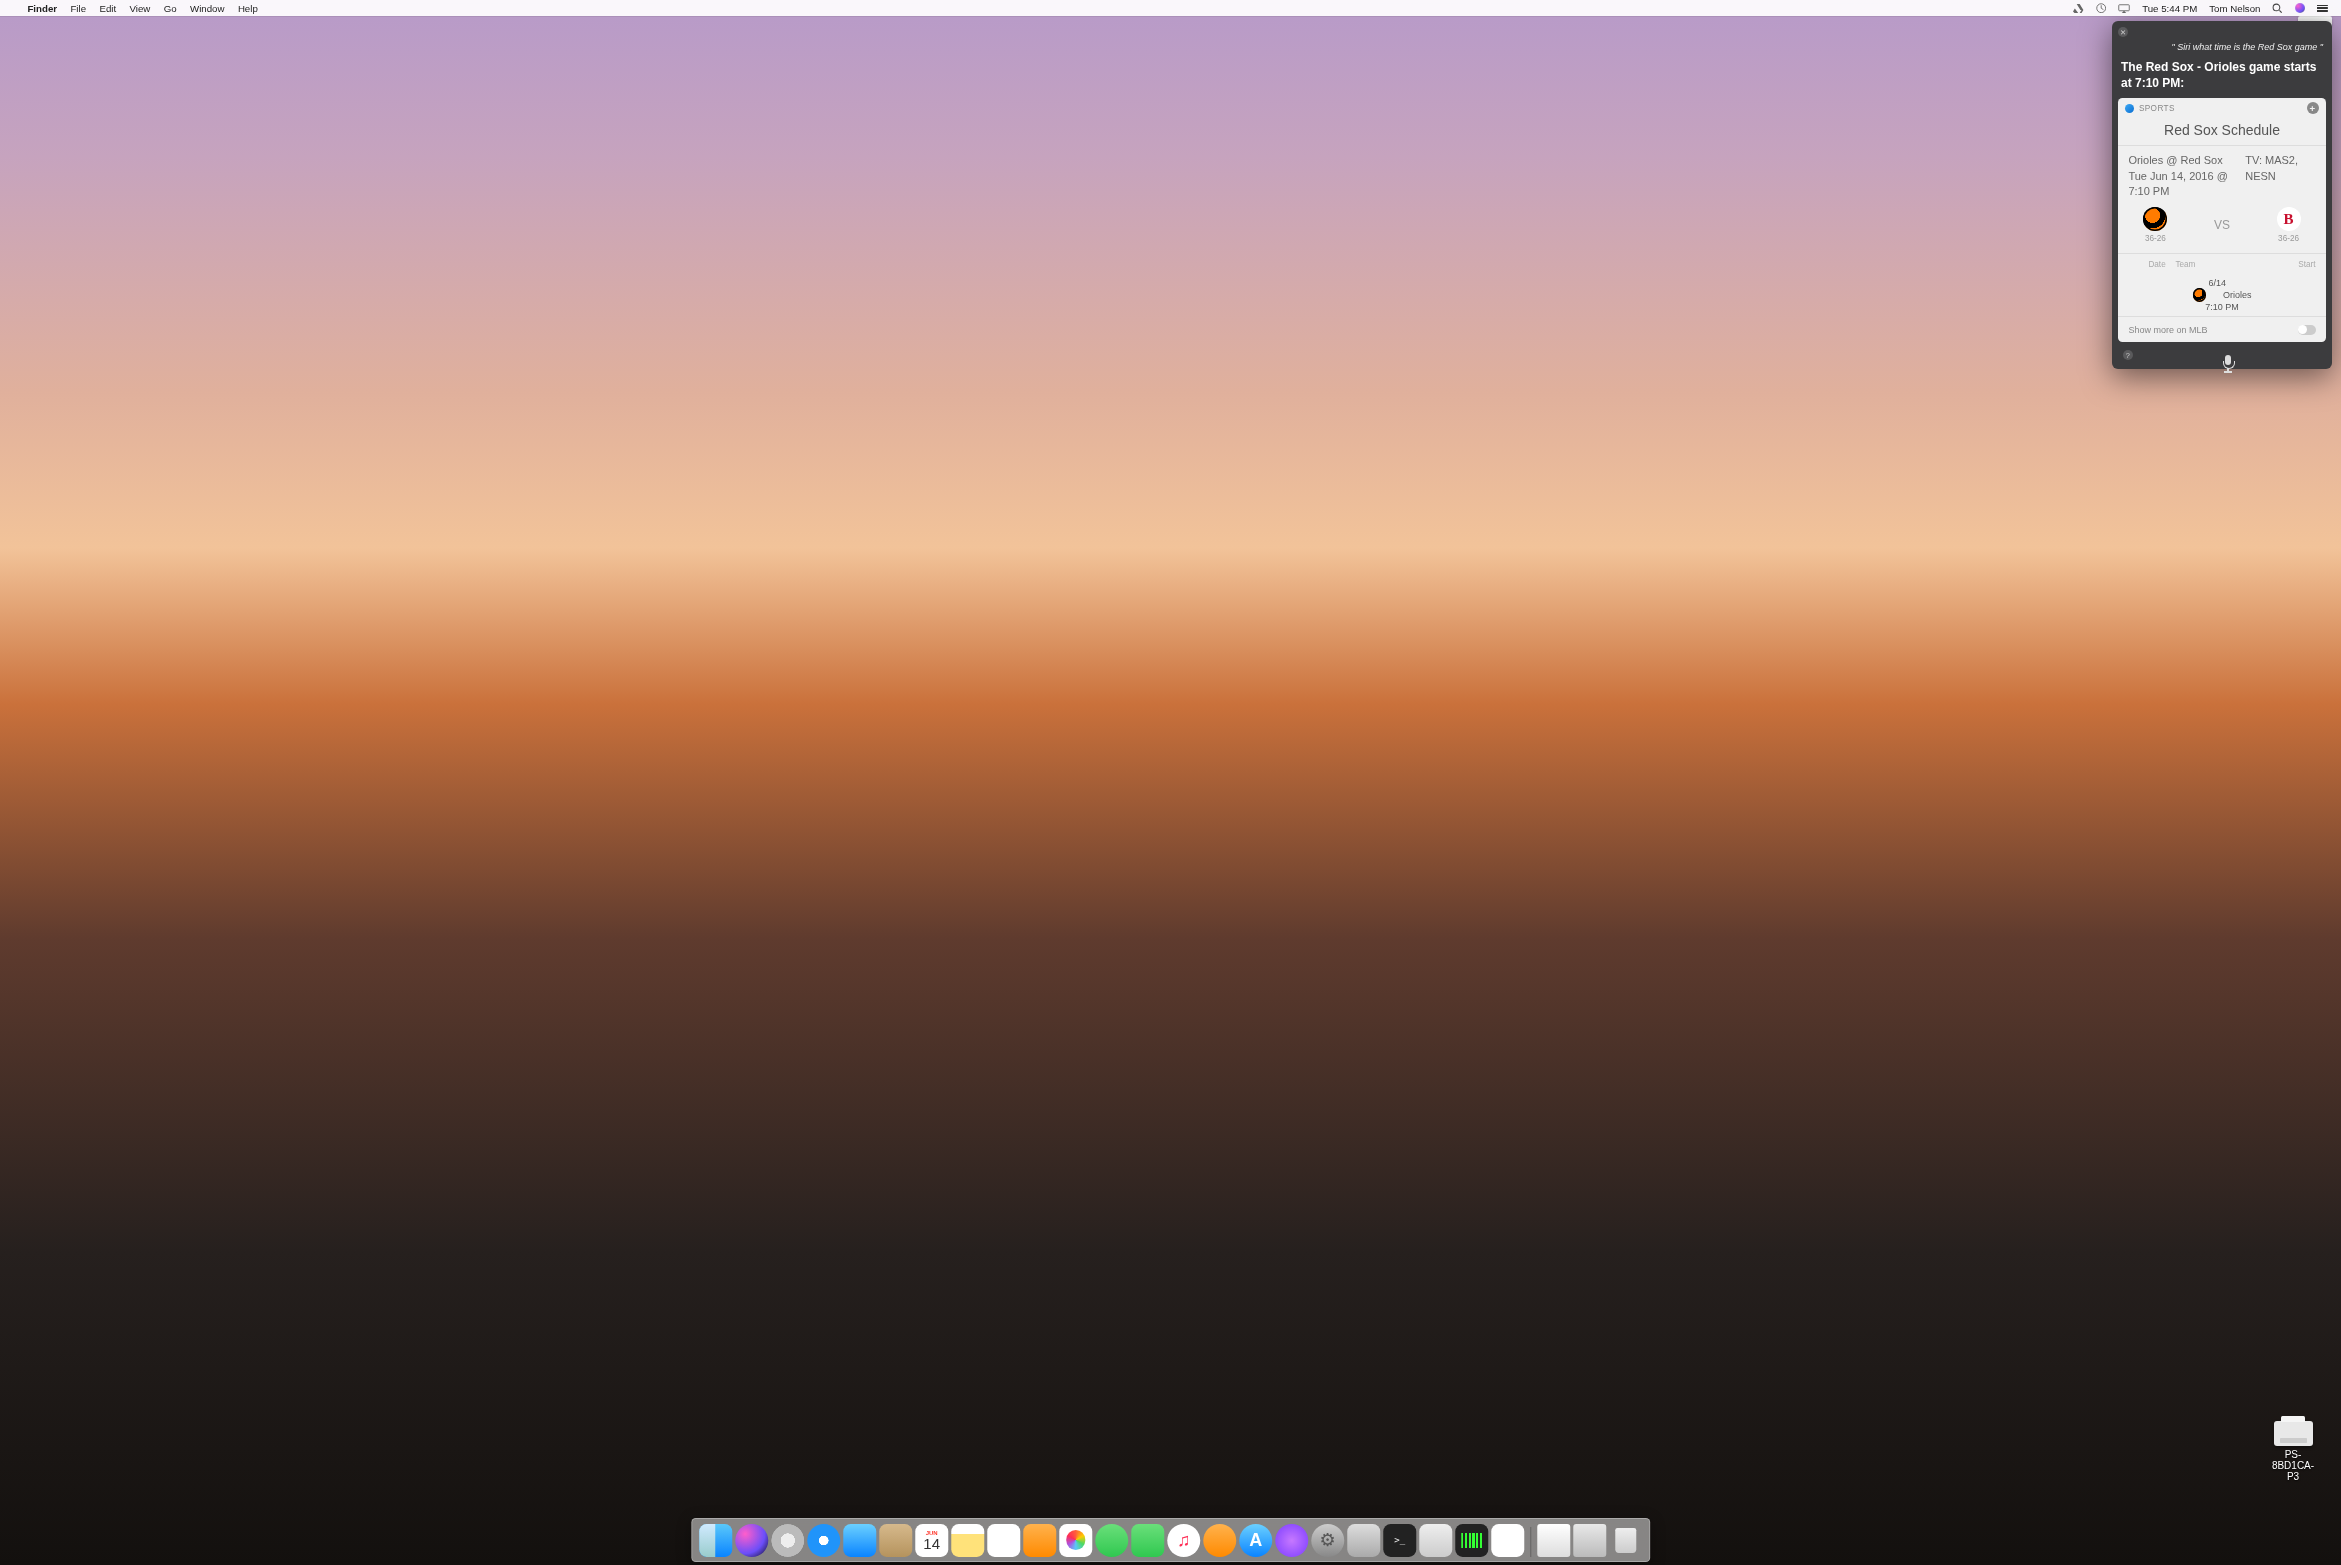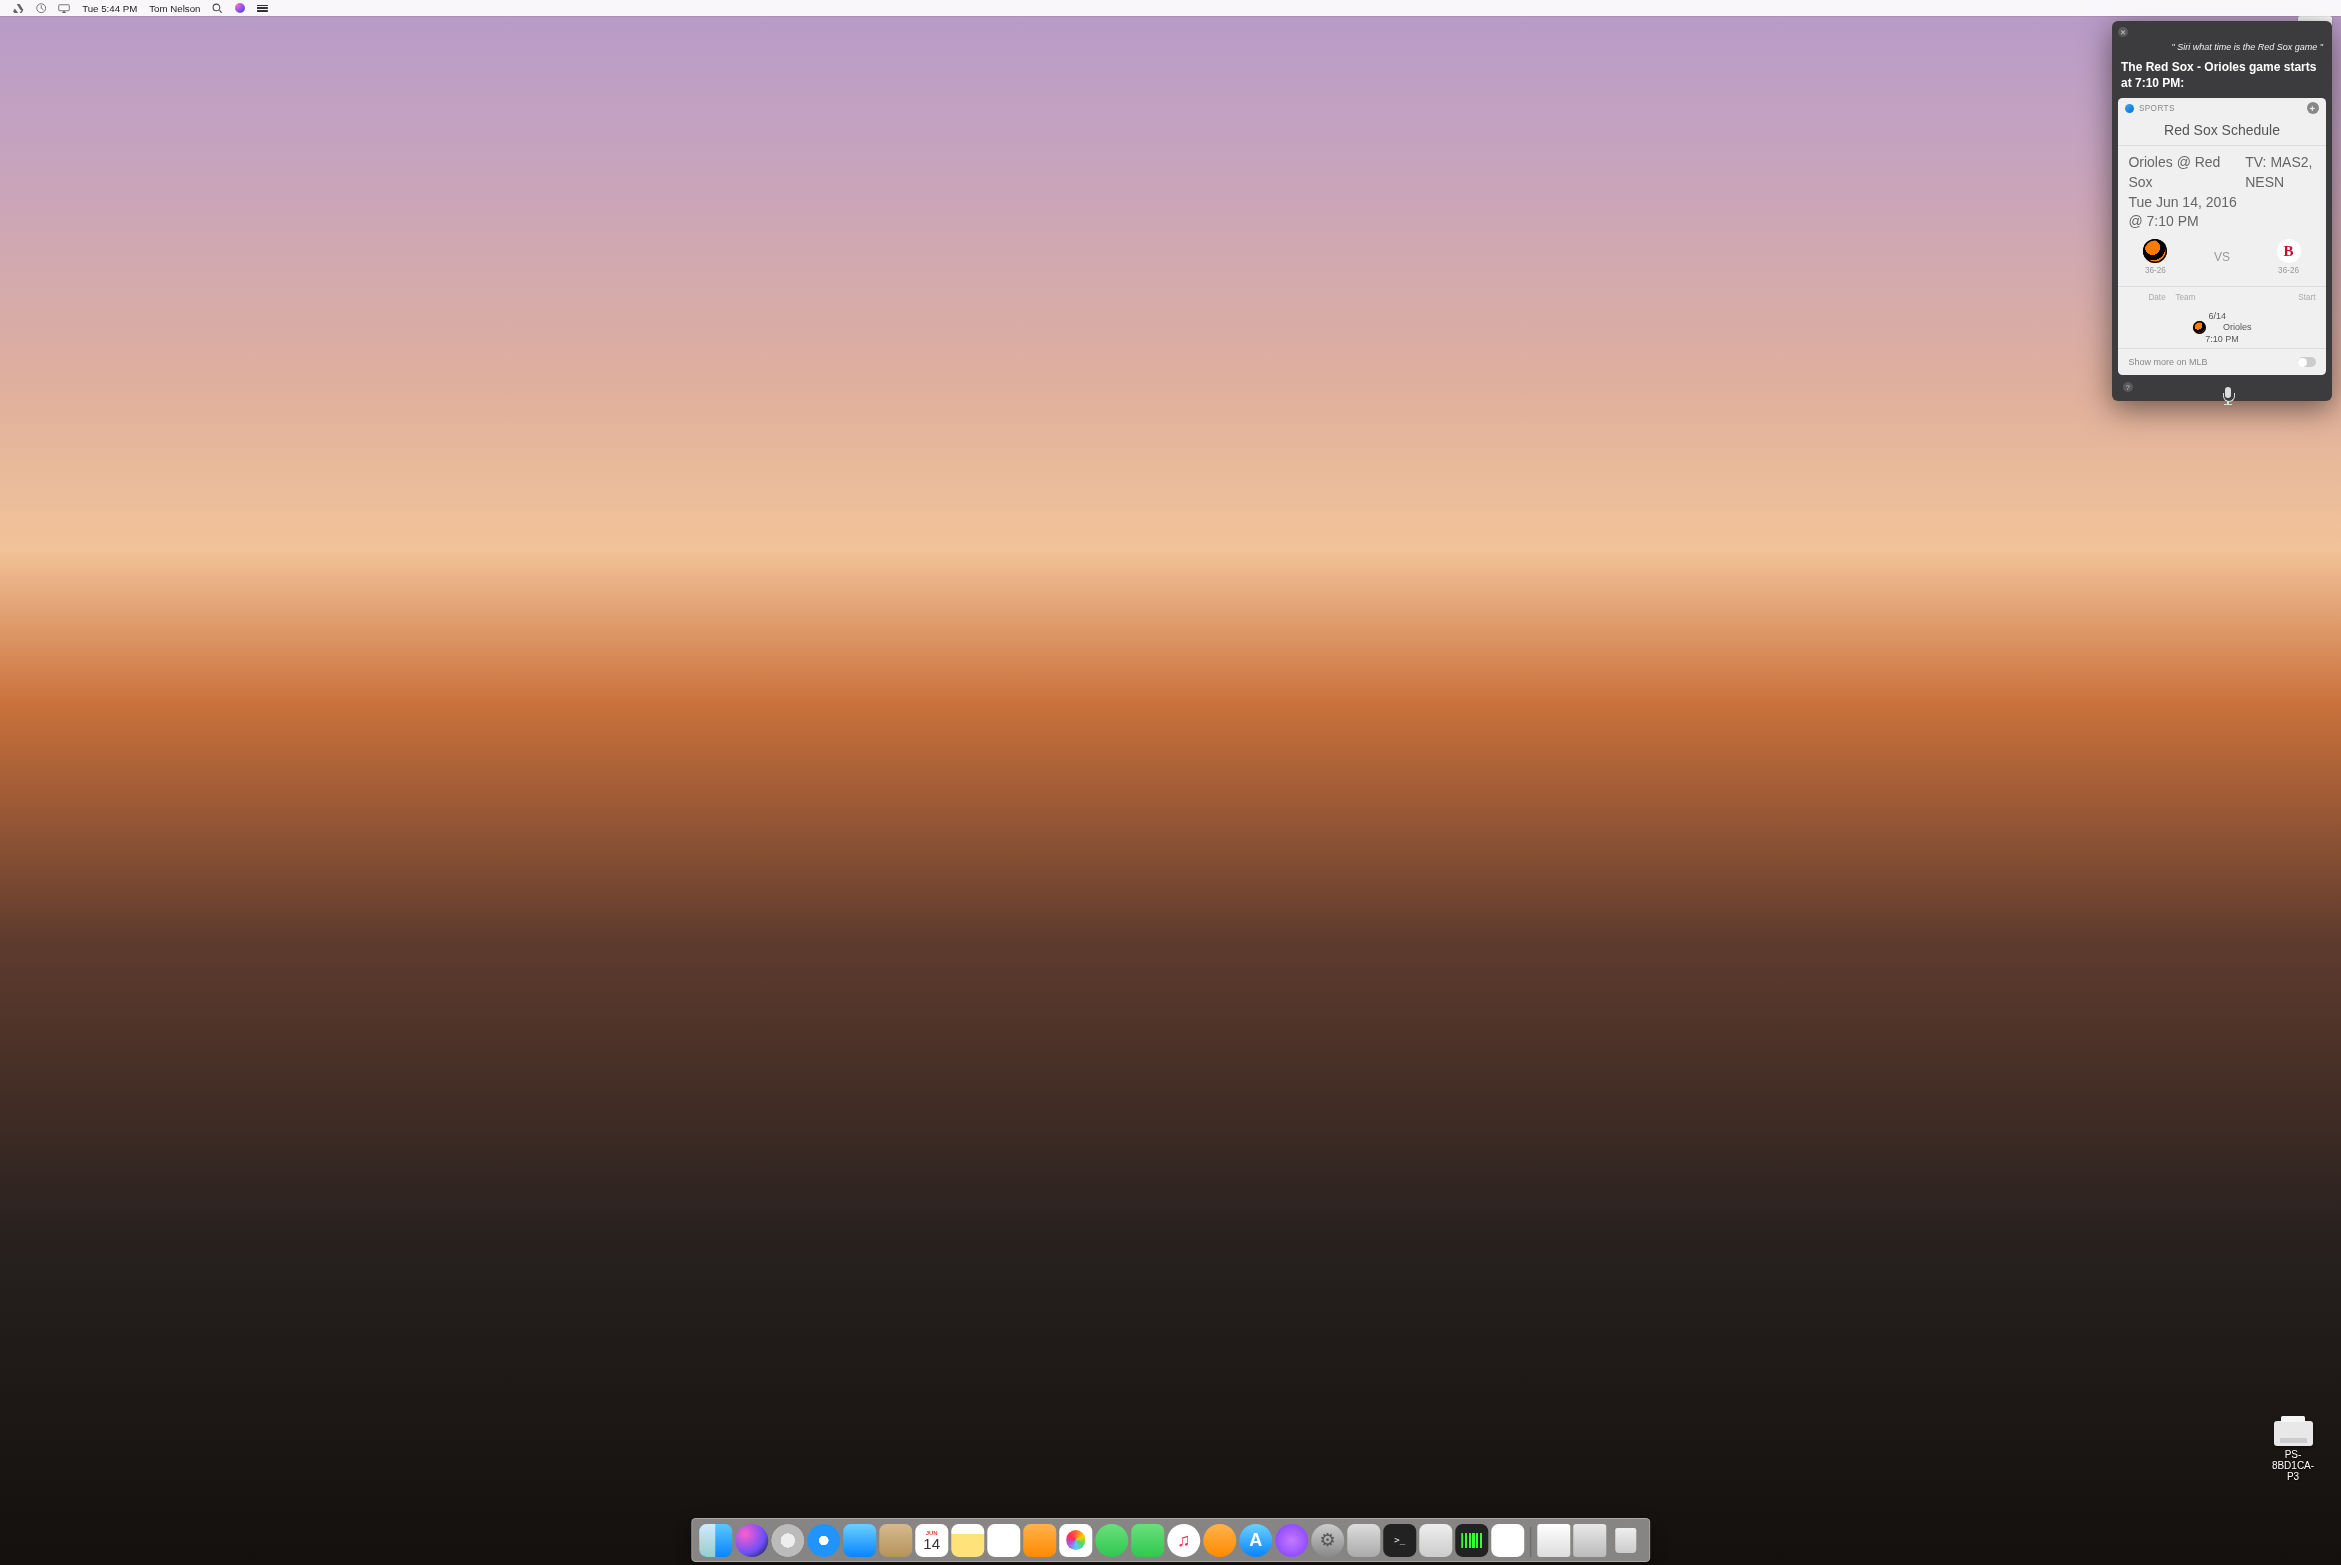--- a/index.html
+++ b/index.html
@@ -87,21 +87,21 @@
     display:flex;align-items:center;padding:4.5px 7.4px;
     color:#888;font-size:8.2px;letter-spacing:0.4px;
   }
   .espn-dot{width:9px;height:9px;border-radius:50%;background:linear-gradient(135deg,#3da9f5,#0a6ed1);margin-right:4.5px;}
   .add-btn{margin-left:auto;width:12px;height:12px;border-radius:50%;background:#888;color:#f0f0f0;display:flex;align-items:center;justify-content:center;font-size:9.7px;font-weight:700;cursor:default;}
   .sports-card .card-title{
     text-align:center;font-size:14px;font-weight:300;color:#555;
     padding:3px 0 7.4px;border-bottom:0.7px solid #ddd;
   }
   .game-block{padding:7.4px 10.4px 10.4px;border-bottom:0.7px solid #ddd;}
-  .game-meta{display:flex;justify-content:space-between;font-size:14px;color:#666;line-height:1.4;margin-bottom:7.4px;}
+  .game-meta{display:flex;justify-content:space-between;font-size:11px;color:#666;line-height:1.4;margin-bottom:7.4px;}
   .matchup{display:flex;align-items:center;justify-content:space-between;padding:0 4.5px;}
   .team-col{display:flex;flex-direction:column;align-items:center;gap:3px;width:45px;}
   .team-logo{width:24px;height:24px;border-radius:50%;}
   .orioles-logo{background:radial-gradient(circle at 40% 35%,#ff7b00 35%,#000 36% 60%,#ff7b00 61%);box-shadow:inset 0 0 0 1.5px #000;}
   .redsox-logo{background:#fff;display:flex;align-items:center;justify-content:center;color:#c8102e;font-weight:800;font-family:Georgia,serif;font-size:15px;}
   .team-record{font-size:8.2px;color:#999;}
   .vs-label{font-size:12px;color:#999;font-weight:400;text-align:center;}
   .schedule-block{padding:6px 10.4px 0;}
   .sched-head{display:flex;font-size:8.2px;color:#aaa;padding-bottom:4.5px;margin-left:20px;}
   .sched-head .c1{width:27px;}
@@ -177,20 +177,32 @@
   .di-file{background:linear-gradient(#fff,#ddd);border-radius:3px;}
   .di-file2{background:linear-gradient(#e8e8e8,#bbb);border-radius:3px;}
   .di-trash{background:transparent;}
   .di-trash::before{content:'';width:21px;height:25px;background:linear-gradient(#eee,#ccc);border-radius:2.2px 2.2px 3.7px 3.7px;}
 
 </style>
 </head>
 <body>
 
 <div class="menubar">
+  <div class="left">
+    <div class="menu-item">
+        <span class="apple-logo"></span>
+      </div>
+    <div class="menu-item app">Finder</div>
+    <div class="menu-item">File</div>
+    <div class="menu-item">Edit</div>
+    <div class="menu-item">View</div>
+    <div class="menu-item">Go</div>
+    <div class="menu-item">Window</div>
+    <div class="menu-item">Help</div>
+  </div>
   <div class="right">
     <div class="status-item">
       <svg width="10.4" height="9" viewBox="0 0 14 12">
           <path d="M5 0h4l5 8h-4L5 0zM0 10l2.5-4L7 12H2L0 10zM9 12l2.5-4H14l-2.5 4H9z" fill="#666"></path>
         </svg>
     </div>
     <div class="status-item">
       <svg width="10.4" height="10.4" viewBox="0 0 14 14">
           <circle cx="7" cy="7" r="6" fill="none" stroke="#666" stroke-width="1.2"></circle>
           <path d="M7 3v4l3 2" stroke="#666" stroke-width="1.2" fill="none"></path>

